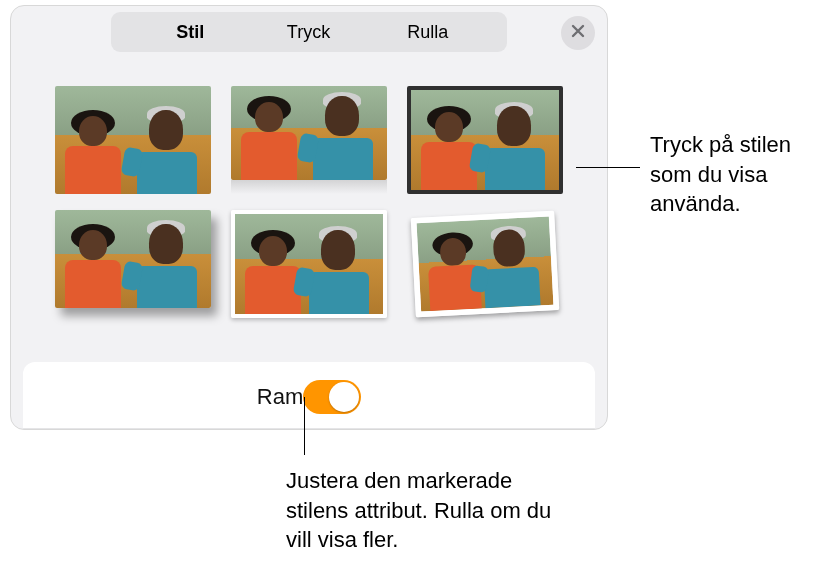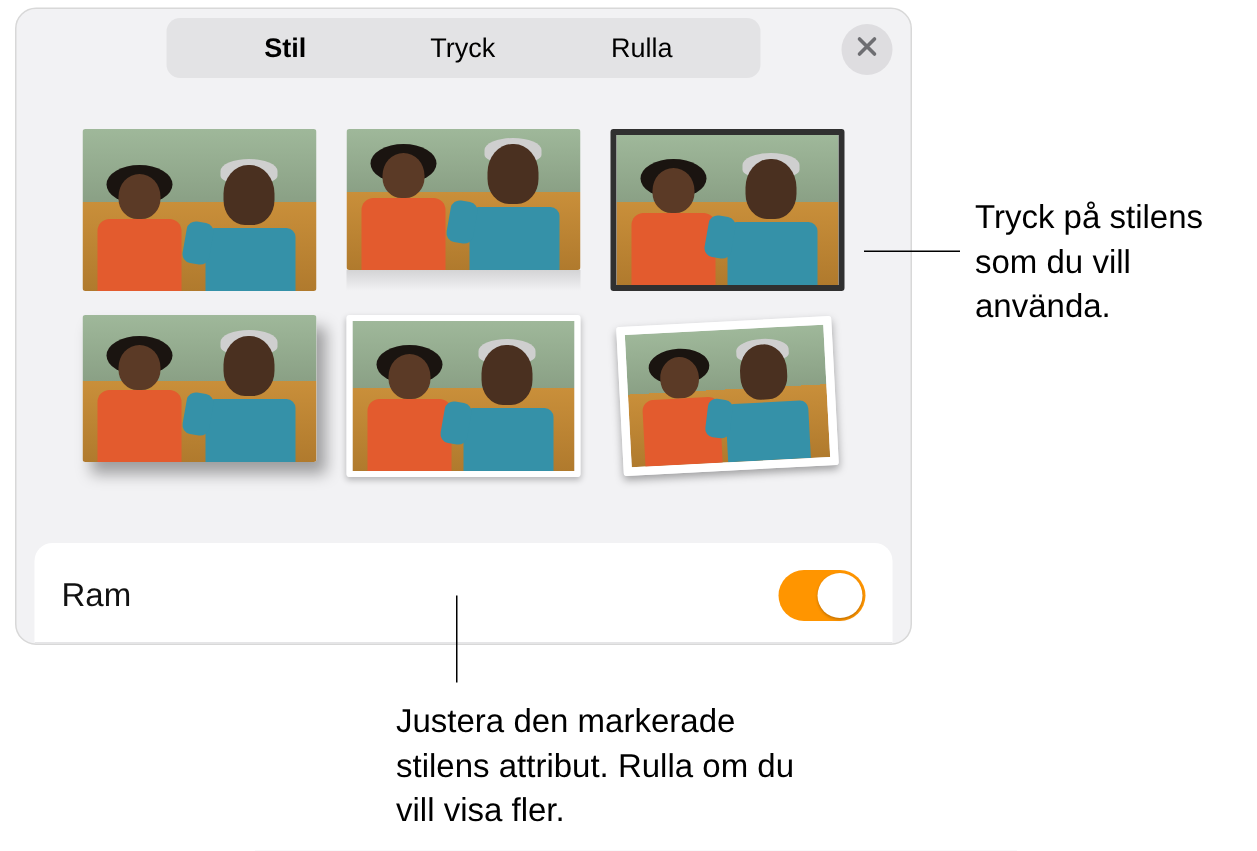--- a/index.html
+++ b/index.html
@@ -202,21 +202,21 @@
     .attrs {
       position: absolute;
       left: 12px;
       right: 12px;
       bottom: 0;
       background: #fff;
       border-radius: 12px 12px 0 0;
       padding: 18px 18px 14px 18px;
       display: flex;
       align-items: center;
-      justify-content: space-between;
+      justify-content: center;
       border-bottom: 1px solid #e5e5e7;
     }
     .attr-label {
       font-size: 22px;
       color: #111;
     }
     .toggle {
       width: 58px;
       height: 34px;
       background: #ff9500;
@@ -239,21 +239,21 @@
       font-size: 22px;
       line-height: 1.35;
       color: #000;
     }
     .callout-1 {
       left: 650px;
       top: 130px;
       width: 178px;
     }
     .callout-2 {
-      left: 264px;
+      left: 286px;
       top: 466px;
       width: 280px;
     }
     .leader {
       position: absolute;
       background: #000;
     }
     .leader-1 {
       top: 167px;
       left: 576px;
@@ -407,16 +407,16 @@
 
   <div class="attrs">
     <span class="attr-label">Ram</span>
     <div class="toggle">
       <div class="toggle-knob"></div>
     </div>
   </div>
 </div>
 
 <div class="leader leader-1"></div>
-<div class="callout callout-1">Tryck på stilens som du vill använda.</div>
+<div class="callout callout-1">Tryck på stilen som du visa använda.</div>
 
 <div class="leader leader-2"></div>
 <div class="callout callout-2">Justera den markerade stilens attribut. Rulla om du vill visa fler.</div>
 
 </body></html>

